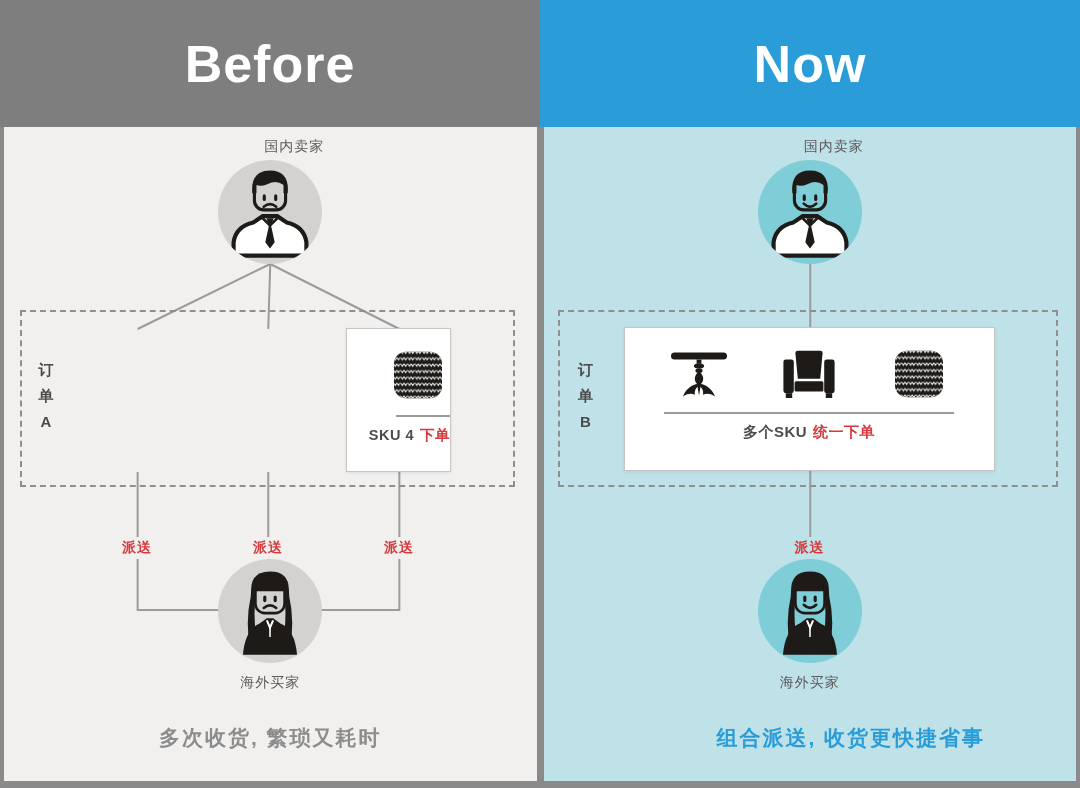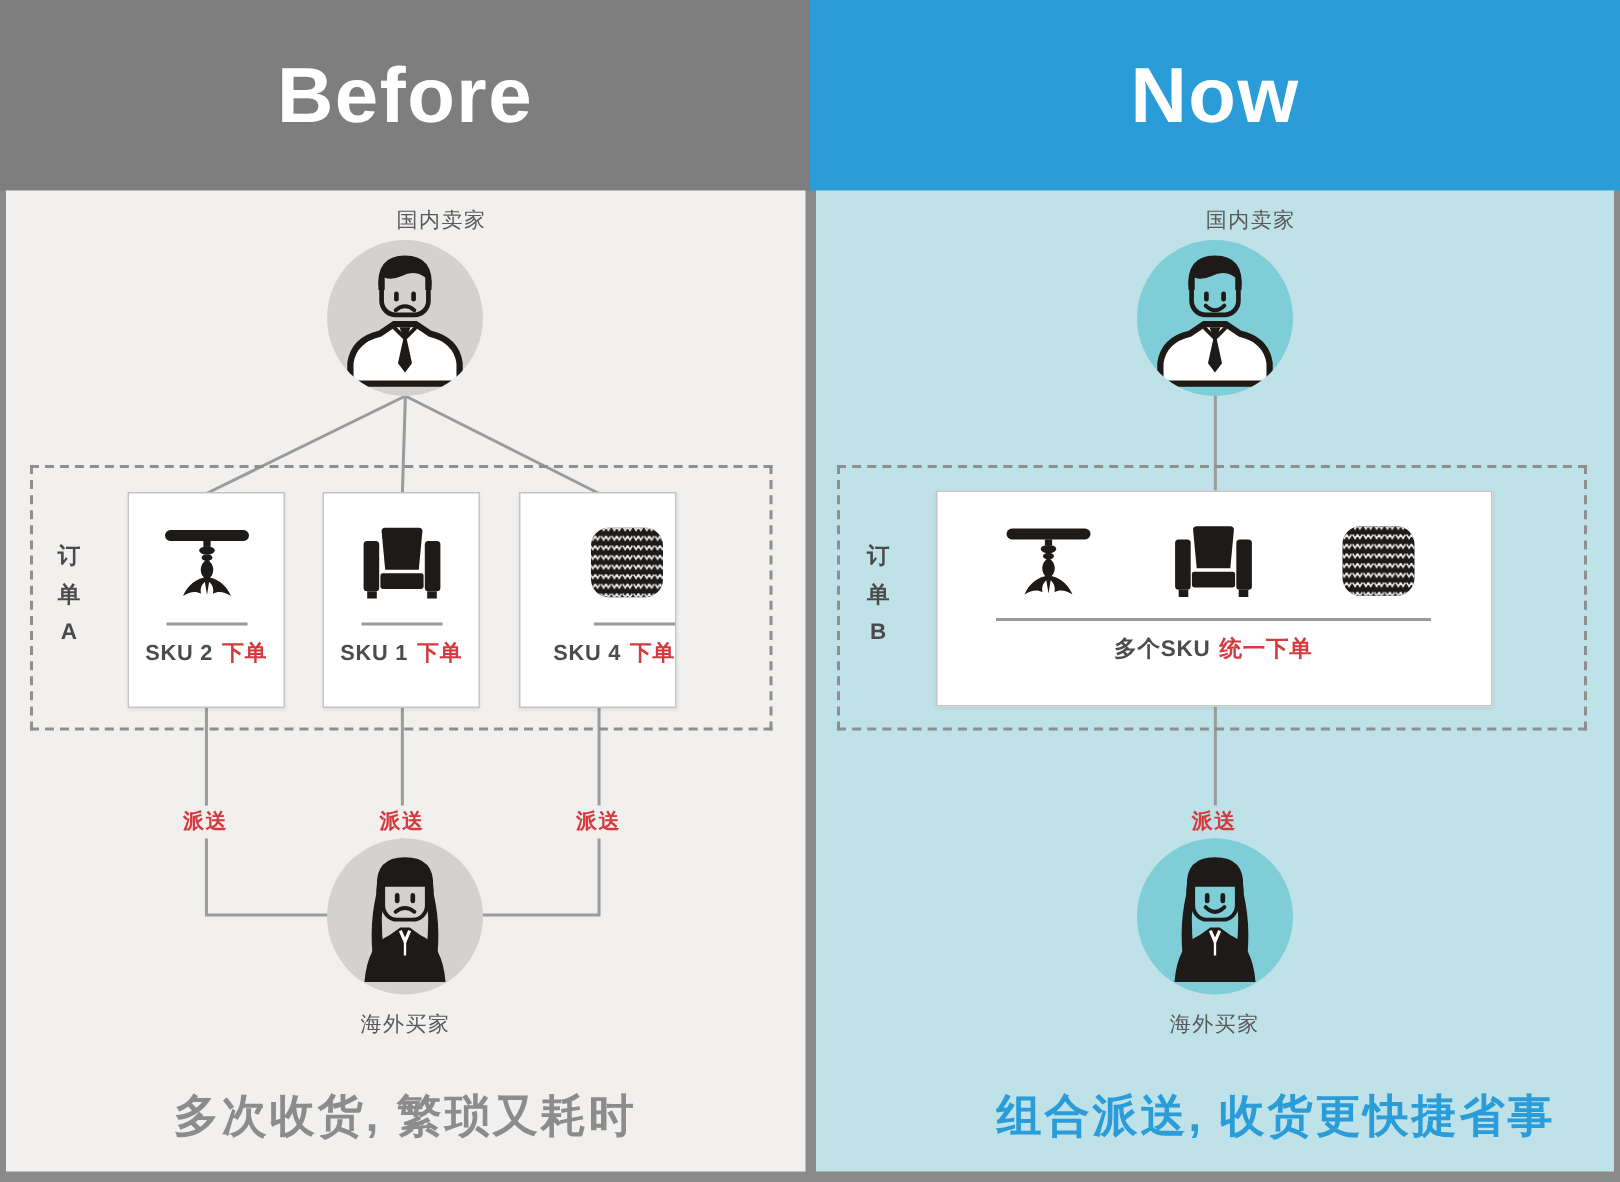--- a/index.html
+++ b/index.html
@@ -74,21 +74,21 @@
 
   .delivery{position:absolute;top:410px;transform:translateX(-50%);
     font-size:14px;font-weight:700;color:var(--accent-red,#d43a3e);
     padding:2px 5px;letter-spacing:1px;}
   .panel.before .delivery{background:var(--panel-before-bg,#f1f0ef);}
   .panel.now .delivery{background:var(--panel-now-bg,#bfe1e8);}
   .delivery.d1{left:133px;} .delivery.d2{left:264px;} .delivery.d3{left:395px;}
   .delivery.dn{left:266px;}
 
   .caption{position:absolute;top:597px;width:100%;text-align:center;
-    font-size:30px;font-weight:700;letter-spacing:2px;}
+    font-size:21px;font-weight:700;letter-spacing:2px;}
   .panel.before .caption{color:var(--caption-before,#8c8c8c);}
   .panel.now .caption{color:var(--caption-now,#2a9dd8);margin-left:41px;}
 </style>
 </head>
 <body>
 
 <svg width="0" height="0" style="position:absolute" aria-hidden="true">
   <defs>
     <pattern id="knitPattern" width="9" height="8" patternUnits="userSpaceOnUse">
       <path d="M0.5,2 L2.5,5.2 L4.5,2 M4.5,2 L6.5,5.2 L8.5,2" stroke="#eeeeee" stroke-width="1.3" fill="none"></path>
@@ -133,51 +133,21 @@
       </div>
 
       <div class="dashed-box"></div>
 
       <div class="order-label">
         <span>订</span>
         <span>单</span>
         <span>A</span>
       </div>
 
-      <div class="card small c1">
-        <svg class="furn" viewBox="0 0 80 80">
-          <rect x="5" y="13" width="70" height="9" rx="4.5"></rect>
-          <rect x="37" y="22" width="6" height="5"></rect>
-          <ellipse cx="40" cy="30" rx="6.5" ry="3.4"></ellipse>
-          <ellipse cx="40" cy="36" rx="4.5" ry="2.8"></ellipse>
-          <path d="M40,37 C33,42 33,50 40,55 C47,50 47,42 40,37 Z"></path>
-          <path d="M40,52 C32,53 24,58 20,68 C26,64 31,64 35,66 C34,61 36,57 40,55 Z"></path>
-          <path d="M40,52 C48,53 56,58 60,68 C54,64 49,64 45,66 C46,61 44,57 40,55 Z"></path>
-          <path d="M38,55 L40,67 L42,55 Z"></path>
-        </svg>
-        <div class="card-divider"></div>
-        <div class="card-label">
-          <span>SKU 2</span><span class="red">下单</span>
-        </div>
-      </div>
-
-      <div class="card small c2">
-        <svg class="furn" viewBox="0 0 80 80">
-          <rect x="8" y="22" width="13" height="42" rx="3"></rect>
-          <rect x="59" y="22" width="13" height="42" rx="3"></rect>
-          <path d="M23,14 q0,-3 3,-3 h28 q3,0 3,3 l-3,32 h-28 z"></path>
-          <rect x="22" y="49" width="36" height="13" rx="2"></rect>
-          <rect x="11" y="64" width="8" height="6"></rect>
-          <rect x="61" y="64" width="8" height="6"></rect>
-        </svg>
-        <div class="card-divider"></div>
-        <div class="card-label">
-          <span>SKU 1</span><span class="red">下单</span>
-        </div>
-      </div>
+
 
       <div class="card small c3">
         <svg class="furn" viewBox="0 0 80 80">
           <rect x="10" y="11" width="60" height="58" rx="15"></rect>
           <rect class="knit" x="10" y="11" width="60" height="58" rx="15"></rect>
         </svg>
         <div class="card-divider"></div>
         <div class="card-label">
           <span>SKU 4</span><span class="red">下单</span>
         </div>

